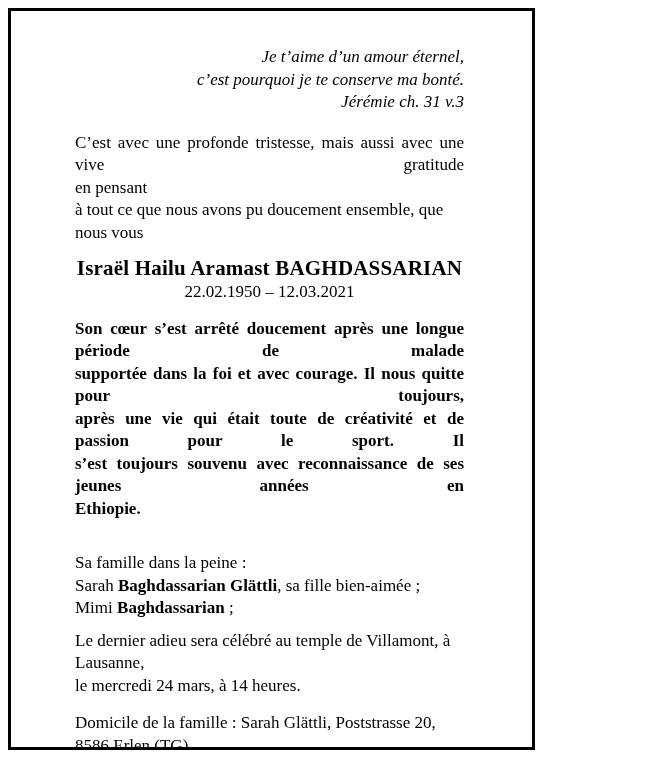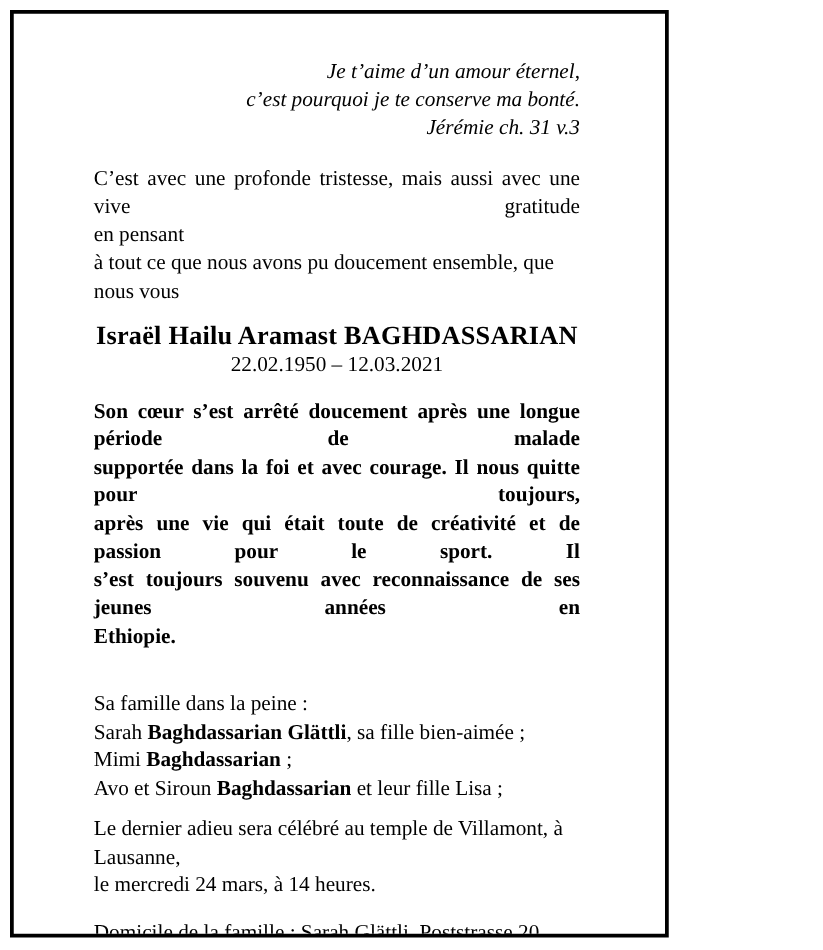--- a/index.html
+++ b/index.html
@@ -98,21 +98,20 @@
     <div class="jst">supportée dans la foi et avec courage. Il nous quitte pour toujours,</div>
     <div class="jst">après une vie qui était toute de créativité et de passion pour le sport. Il</div>
     <div class="jst">s’est toujours souvenu avec reconnaissance de ses jeunes années en</div>
     <div>Ethiopie.</div>
   </div>
 
   <div class="family">
     <div>Sa famille dans la peine :</div>
     <div><span>Sarah </span><span class="bold">Baghdassarian Glättli</span><span>, sa fille bien-aimée ;</span></div>
     <div><span>Mimi </span><span class="bold">Baghdassarian</span><span> ;</span></div>
-    <div><span>Avo et Siroun </span><span class="bold">Baghdassarian</span><span> et leur fille Lisa ;</span></div>
   </div>
 
   <div class="funeral">
     <div>Le dernier adieu sera célébré au temple de Villamont, à Lausanne,</div>
     <div>le mercredi 24 mars, à 14 heures.</div>
   </div>
 
   <div>Domicile de la famille : Sarah Glättli, Poststrasse 20, 8586 Erlen (TG).</div>
 
 </div>

